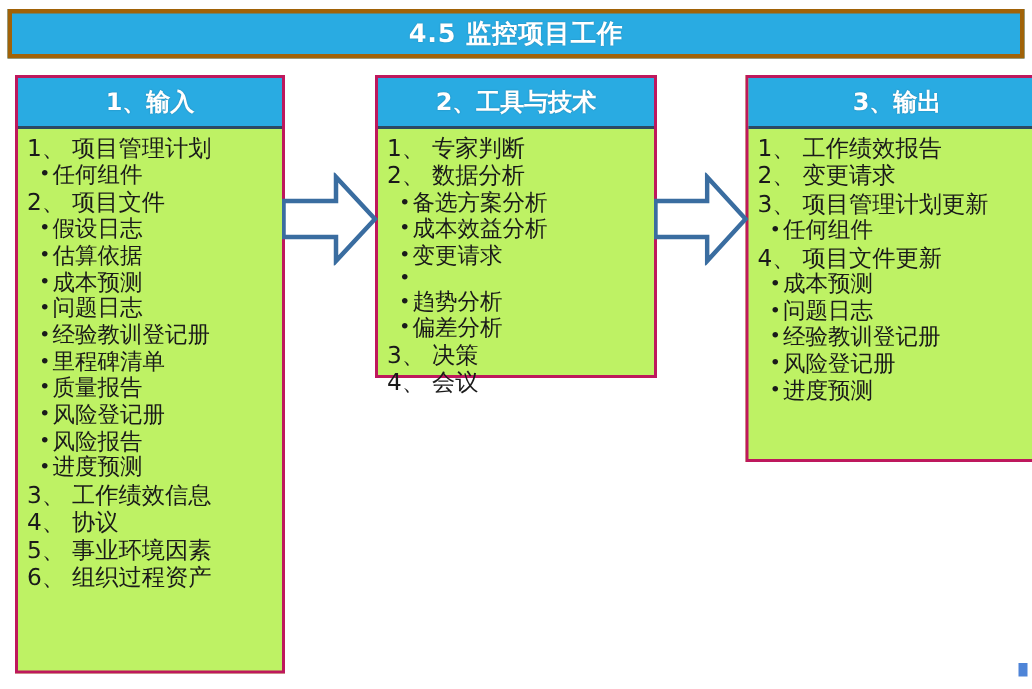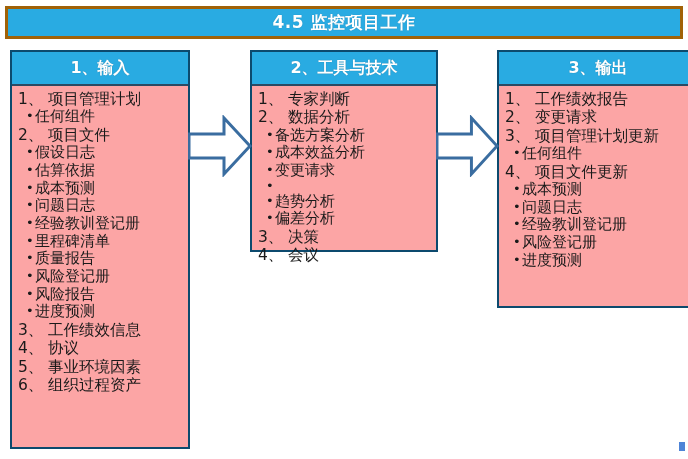--- a/index.html
+++ b/index.html
@@ -36,22 +36,22 @@
     font-weight: bold;
     letter-spacing: 0.5px;
     white-space: nowrap;
     text-shadow: 0 0 1px rgba(0,0,0,0.25);
   }
 
   
   .column {
     position: absolute;
     box-sizing: border-box;
-    background: #fca5a5;
-    border: 2px solid #0c4a6e;
+    background: #bef264;
+    border: 2px solid #be185d;
   }
   #column-inputs   { left: 10px;  top: 50px; width: 180px; height: 399px; }
   #column-tools    { left: 250px; top: 50px; width: 188px; height: 202px; }
   #column-outputs  { left: 497px; top: 50px; width: 202px; height: 258px; }
 
   .col-header {
     box-sizing: border-box;
     height: 34px;
     background: #29ABE2;
     border-bottom: 2px solid #2b4a63;

